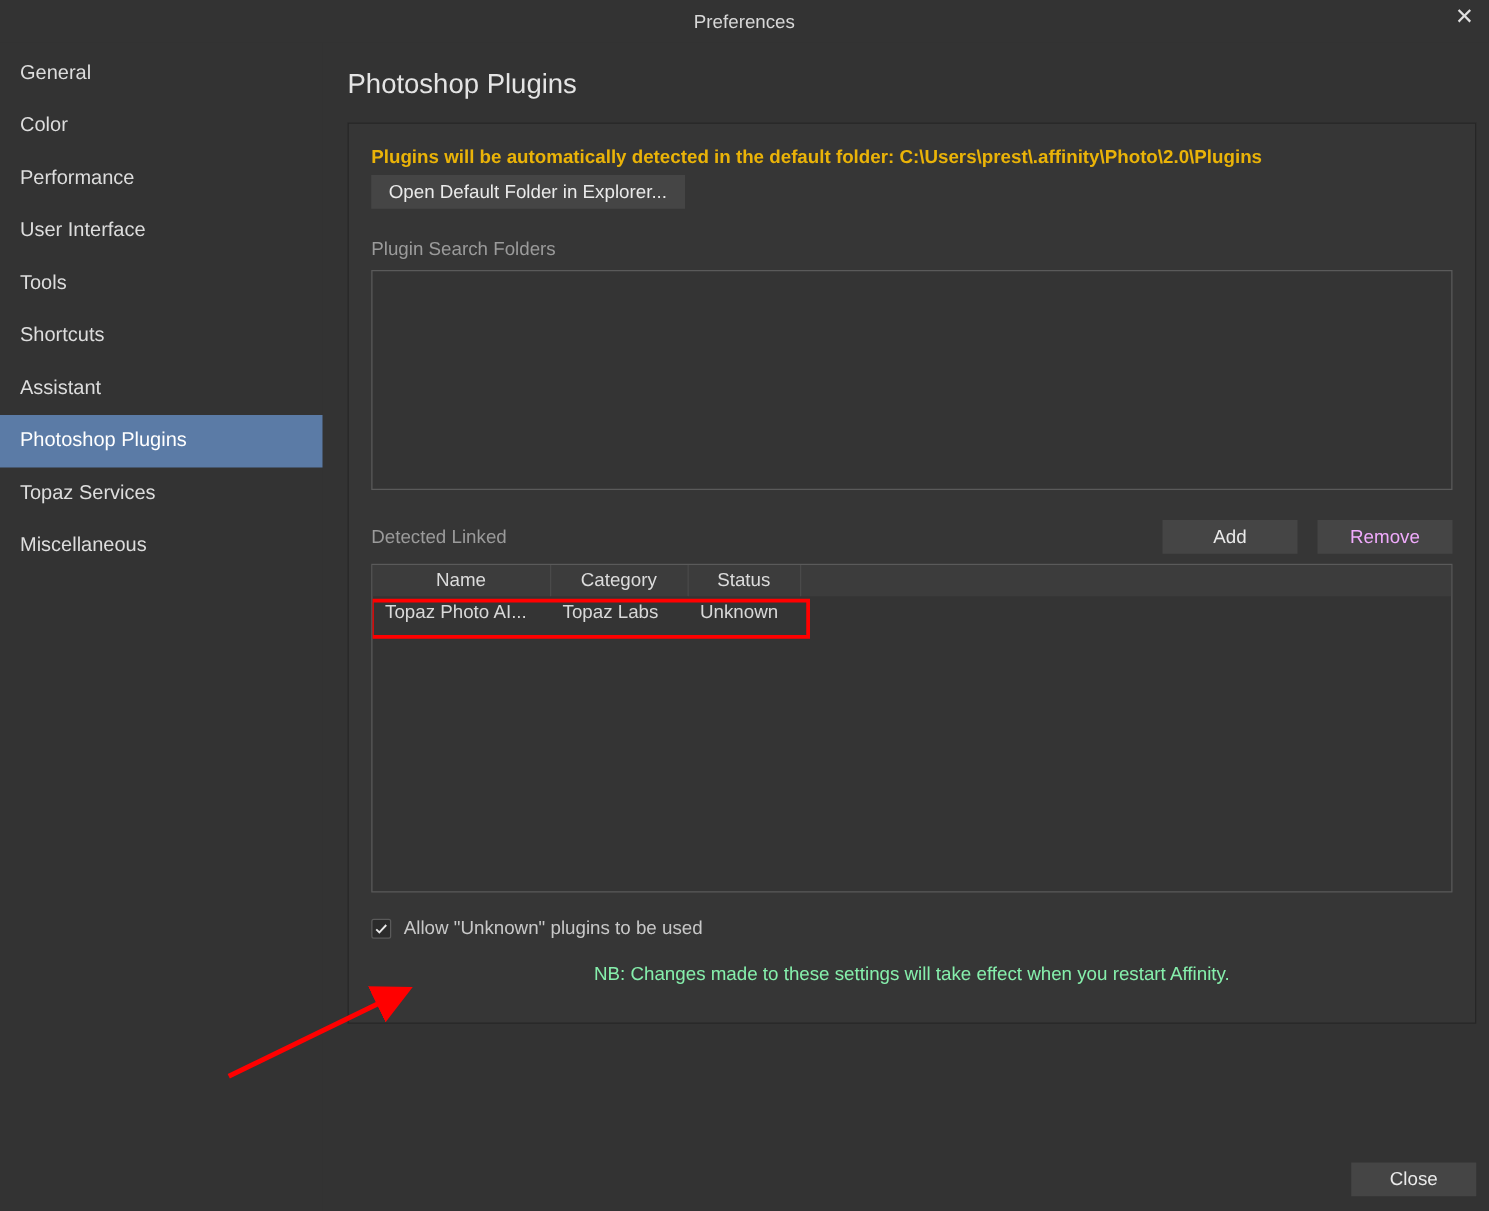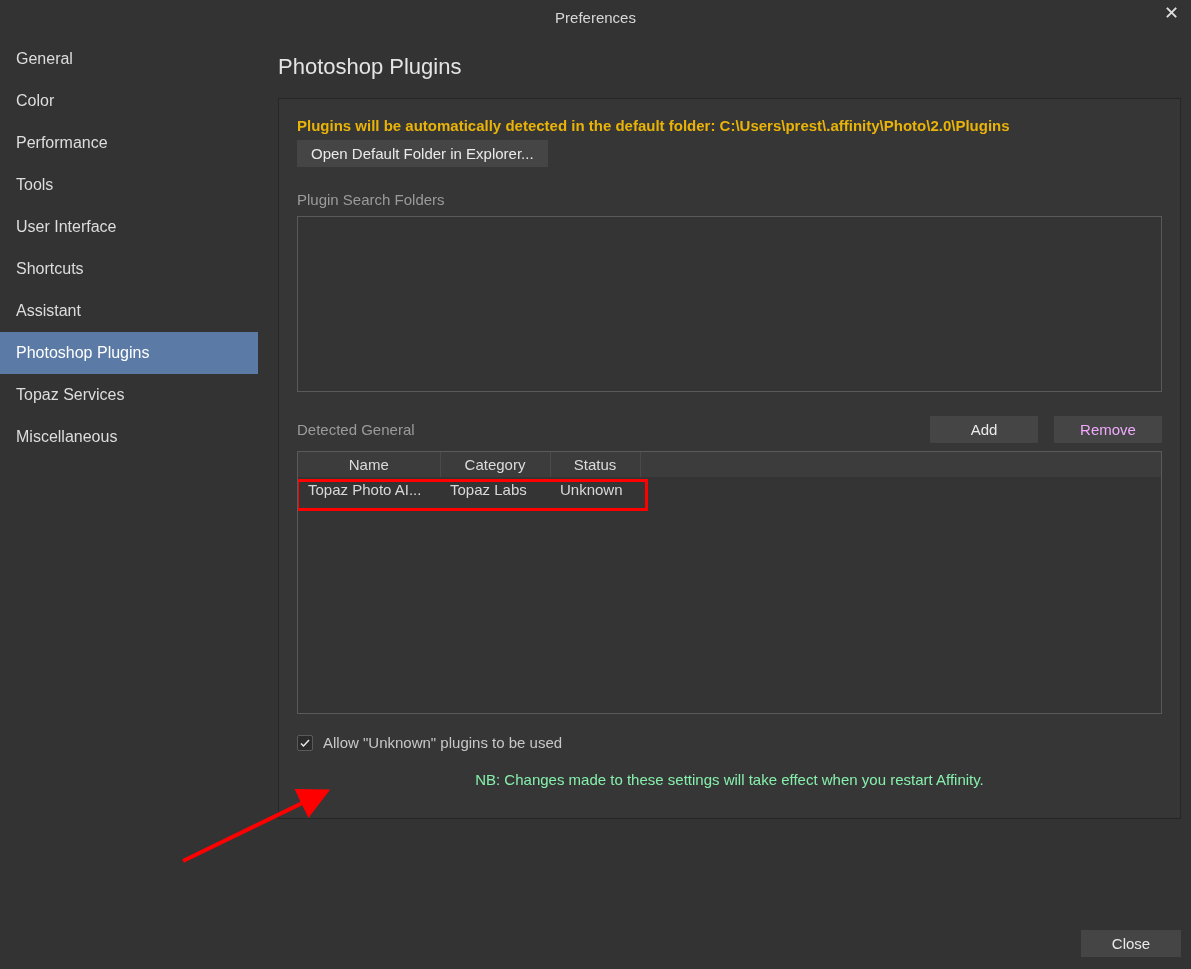--- a/index.html
+++ b/index.html
@@ -214,41 +214,41 @@
 <div class="titlebar">
   <span class="title">Preferences</span>
   <span class="close-x">✕</span>
 </div>
 
 <div class="body-area">
   <div class="sidebar">
     <div class="side-item">General</div>
     <div class="side-item">Color</div>
     <div class="side-item">Performance</div>
+    <div class="side-item">User Interface</div>
     <div class="side-item">Tools</div>
-    <div class="side-item">User Interface</div>
     <div class="side-item">Shortcuts</div>
     <div class="side-item">Assistant</div>
     <div class="side-item selected">Photoshop Plugins</div>
     <div class="side-item">Topaz Services</div>
     <div class="side-item">Miscellaneous</div>
   </div>
 
   <div class="main">
     <div class="page-title">Photoshop Plugins</div>
 
     <div class="panel" style="position:relative;">
       <div class="info-line">Plugins will be automatically detected in the default folder: C:\Users\prest\.affinity\Photo\2.0\Plugins</div>
       <button class="btn">Open Default Folder in Explorer...</button>
 
       <div class="section-label">Plugin Search Folders</div>
       <div class="listbox"></div>
 
       <div class="row-flex">
-        <div class="section-label">Detected General</div>
+        <div class="section-label">Detected Linked</div>
         <div class="spacer"></div>
         <button class="btn wide">Add</button>
         <button class="btn wide disabled">Remove</button>
       </div>
 
       <div class="table-wrap">
         <table class="plugins">
           <thead>
             <tr>
               <th>Name</th>

